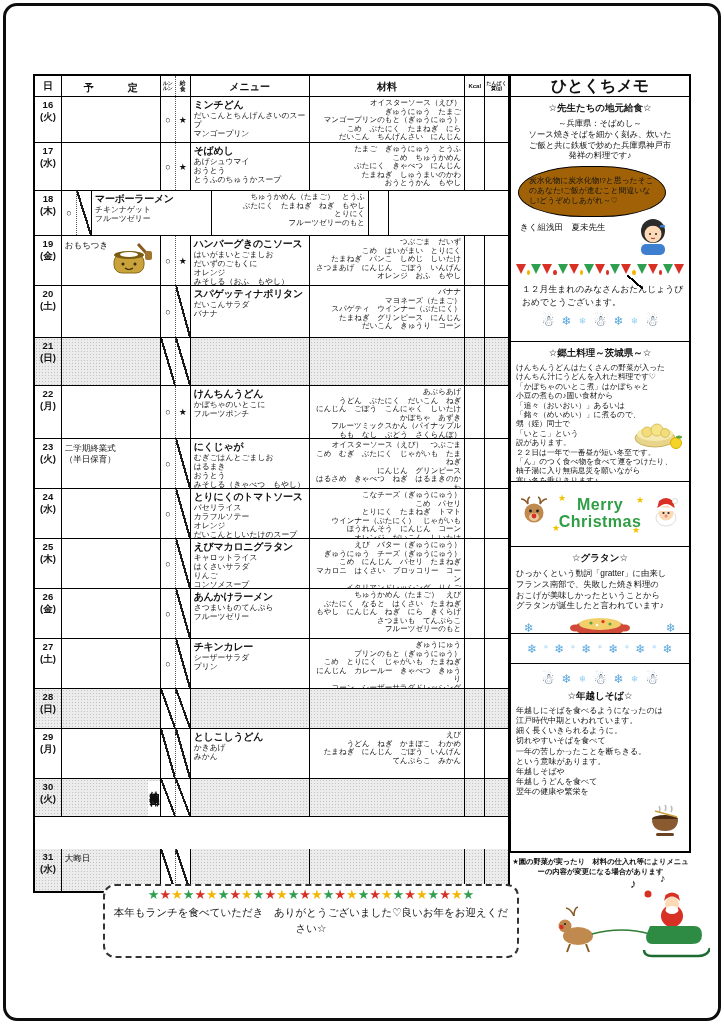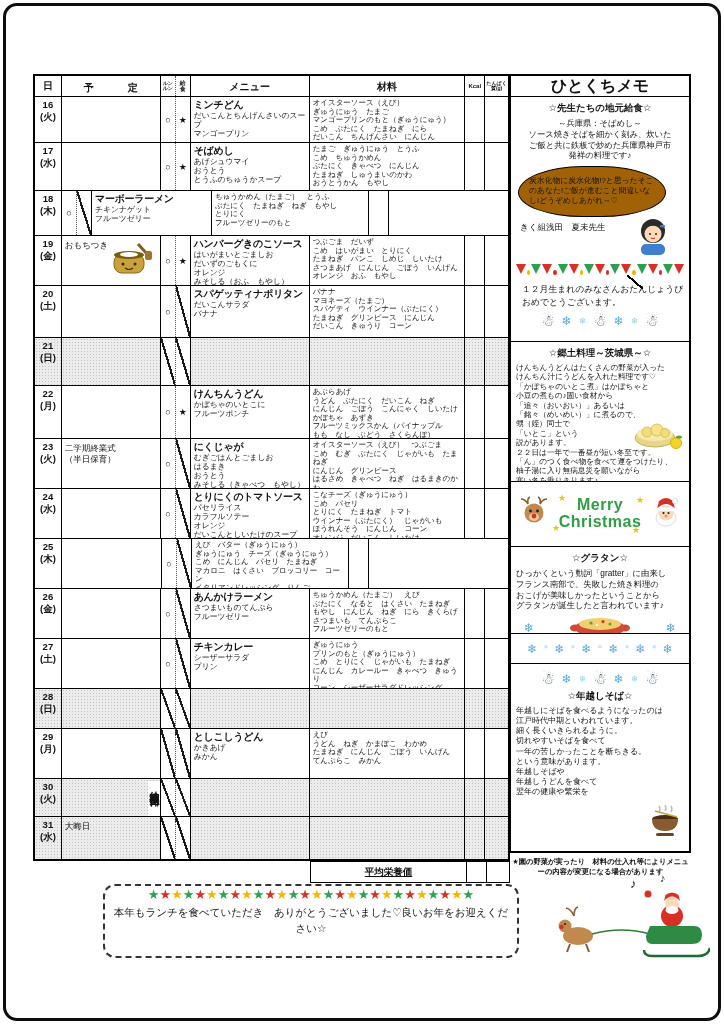--- a/index.html
+++ b/index.html
@@ -13,21 +13,21 @@
   .thead{display:flex;height:21px;border-bottom:1px solid #000;box-sizing:border-box;}
   .trow{display:flex;border-bottom:1px solid #000;box-sizing:border-box;background:#fff;}
   .trow:last-child{border-bottom:none;}
   .cell{border-right:1px solid #000;box-sizing:border-box;overflow:hidden;padding:1px 3px;position:relative;}
   .cell:last-child{border-right:none;}
   .c-date{width:27px;text-align:center;font-weight:bold;font-size:9.5px;line-height:1.25;padding:2px 0;}
   .c-plan{width:100px;font-size:8.5px;line-height:1.3;padding-top:4px;}
   .c-mini{width:15px;padding:0;text-align:center;font-size:9px;display:flex;align-items:center;justify-content:center;}
   .c-runrun{border-right:1px dotted #555;}
   .c-menu{width:120px;font-size:7.8px;line-height:1.18;padding-top:2px;}
-  .c-ing{width:157px;font-size:7.5px;line-height:1.14;padding-top:2px;}
+  .c-ing{width:157px;font-size:7.5px;line-height:1.14;padding-top:2px;text-align:right;}
   .c-kcal{width:20px;}
   .c-prot{width:23px;}
   .menu-title{font-weight:bold;font-size:10px;line-height:1.15;letter-spacing:-0.3px;}
   .h-cell{font-weight:bold;display:flex;align-items:center;justify-content:center;text-align:center;}
   .h-date{font-size:10px;}
   .h-plan{font-size:10px;letter-spacing:12px;text-indent:12px;}
   .h-runrun{font-size:5px;line-height:1.1;word-break:break-all;padding:0 1px;}
   .h-lunch{font-size:6px;line-height:1.05;word-break:break-all;padding:0 2px;}
   .h-menu,.h-ing{font-size:10px;}
   .h-kcal{font-size:6px;}
@@ -337,20 +337,27 @@
               <div class="cell c-prot"></div>
             </div>
             <div class="trow" style="height: 50px;">
               <div class="cell c-date">
                 <div>25</div>
                 <div>(木)</div>
               </div>
               <div class="cell c-plan"></div>
               <div class="cell c-mini c-runrun">○</div>
               <div class="cell c-mini slash"></div>
+              <div class="cell c-menu">
+                <div class="menu-title">えびマカロニグラタン</div>
+                <div>キャロットライス</div>
+                <div>はくさいサラダ</div>
+                <div>りんご</div>
+                <div>コンソメスープ</div>
+              </div>
               <div class="cell c-ing">
                 <div>えび　バター（ぎゅうにゅう）</div>
                 <div>ぎゅうにゅう　チーズ（ぎゅうにゅう）</div>
                 <div>こめ　にんじん　パセリ　たまねぎ</div>
                 <div>マカロニ　はくさい　ブロッコリー　コーン</div>
                 <div>イタリアンドレッシング　りんご</div>
               </div>
               <div class="cell c-kcal"></div>
               <div class="cell c-prot"></div>
             </div>
@@ -443,21 +450,21 @@
               <div class="cell c-plan">
                 <span class="vert-note">幼稚園完全休日</span>
               </div>
               <div class="cell c-mini c-runrun slash"></div>
               <div class="cell c-mini slash"></div>
               <div class="cell c-menu"></div>
               <div class="cell c-ing"></div>
               <div class="cell c-kcal"></div>
               <div class="cell c-prot"></div>
             </div>
-            <div class="trow trow-gray" style="height: 42px;">
+            <div class="trow trow-gray" style="height: 42px; margin-top: 32px;">
               <div class="cell c-date">
                 <div>31</div>
                 <div>(水)</div>
               </div>
               <div class="cell c-plan">
                 <div>大晦日</div>
               </div>
               <div class="cell c-mini c-runrun slash"></div>
               <div class="cell c-mini slash"></div>
               <div class="cell c-menu"></div>

